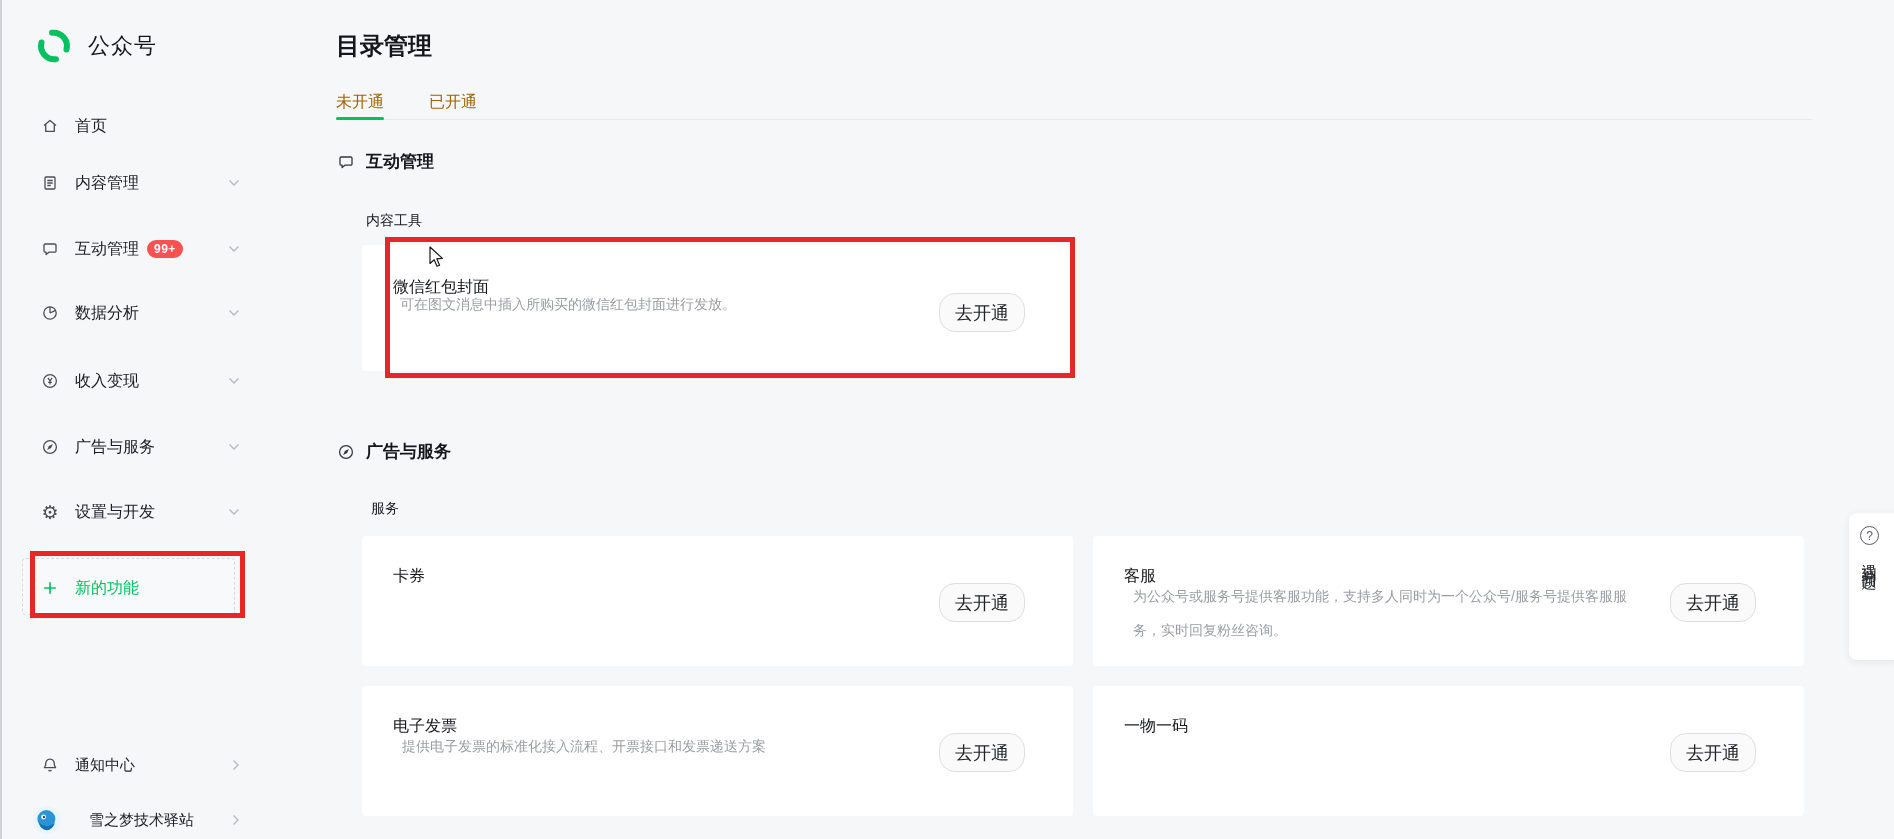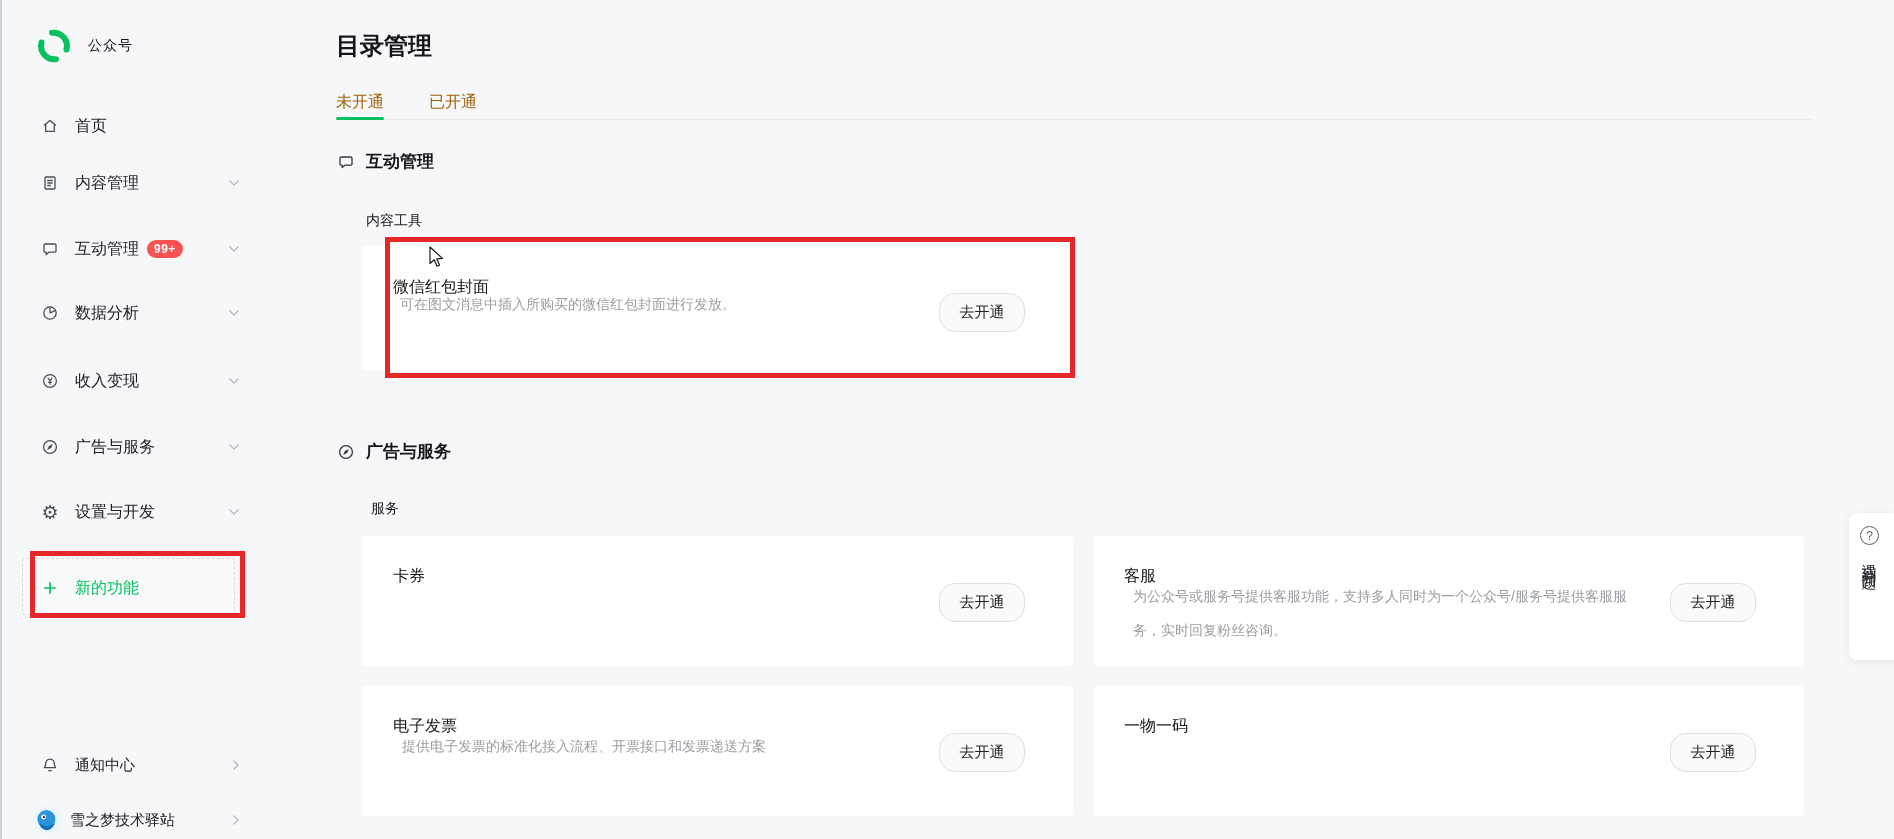--- a/index.html
+++ b/index.html
@@ -8,21 +8,21 @@
     font-family: "Liberation Sans", "DejaVu Sans", sans-serif;
     background:#f6f7f9;
     color:#17191c;
     overflow:hidden;
   }
   #app { position:relative; width:1894px; height:839px; background:#f6f7f9; }
   .edge-line { position:absolute; left:0; top:0; width:2px; height:839px; background:#cfd3d8; }
 
   
   .logo-row { position:absolute; left:36px; top:28px; display:flex; align-items:center; }
-  .logo-row .brand-name { margin-left:16px; font-size:14px; color:#14161a; letter-spacing:1px; }
+  .logo-row .brand-name { margin-left:16px; font-size:22px; color:#14161a; letter-spacing:1px; }
 
   .side-item { position:absolute; left:40px; width:200px; height:40px; display:flex; align-items:center; cursor:pointer; }
   .side-item .ic { width:20px; height:20px; display:flex; align-items:center; justify-content:center; flex:none; }
   .side-item .lbl { margin-left:15px; font-size:16px; color:#1b1d21; white-space:nowrap; }
   .side-item .chev { position:absolute; right:0; top:50%; transform:translateY(-50%); display:flex; }
   .badge {
     margin-left:8px; background:#fa5151; color:#fff; font-size:12px; line-height:18px;
     padding:0 7px; border-radius:10px; font-weight:bold; letter-spacing:.5px;
   }
   .gear-glyph { font-size:19px; color:#4a4d52; line-height:1; }
@@ -55,21 +55,21 @@
   .group-label { position:absolute; font-size:14px; color:#17191c; }
   #group-label-0 { left:366px; top:212px; }
   #group-label-1 { left:371px; top:500px; }
 
   .card { position:absolute; background:#ffffff; border-radius:4px; }
   .card .card-title { position:absolute; left:31px; top:30px; font-size:16px; color:#14161a; }
   .card .card-desc  { position:absolute; left:31px; top:43px; font-size:14px; color:#9a9da1; line-height:34px;margin-left:9px; }
   .btn-open {
     position:absolute; top:47px; width:86px; height:39px;
     background:#fafafa; border:1px solid #dddfe2; border-radius:16px;
-    font-size:15px; color:#1f2125; font-family:inherit; cursor:pointer;
+    font-size:18px; color:#1f2125; font-family:inherit; cursor:pointer;
   }
   #card-redpacket { left:362px; top:245px; width:711px; height:126px; }
   #card-redpacket .card-title { top:32px; }
   #card-redpacket .card-desc { left:29px; top:42px; }
   #card-redpacket .btn-open { left:577px; top:48px; }
 
   .card.col-l { left:362px;  width:711px; height:130px; }
   .card.col-r { left:1093px; width:711px; height:130px; }
   .card.row-1 { top:536px; }
   .card.row-2 { top:686px; }
@@ -255,21 +255,21 @@
     <div class="side-item footer-item" style="top:800px; left:33px; width:207px;">
       <span style="width:28px;height:28px;flex:none;">
         <svg width="28" height="28" viewBox="0 0 28 28">
           <circle cx="14" cy="14" r="14" fill="#eaf6fd"></circle>
           <circle cx="13.4" cy="13" r="9" fill="#2b94d8"></circle>
           <path d="M5.5 16.5 q8 7 16.5 0.5 q-3 7.5 -8.5 7.2 q-5.5 -0.3 -8 -7.7" fill="#1470b8"></path>
           <circle cx="10.6" cy="11" r="2.4" fill="#ffffff"></circle>
           <circle cx="11" cy="11.2" r="1.1" fill="#21323f"></circle>
         </svg>
       </span>
-      <span class="lbl" style="margin-left:9px">雪之梦技术驿站</span>
+      <span class="lbl" style="margin-left:28px">雪之梦技术驿站</span>
       <span class="chev">
         <svg width="8" height="12" viewBox="0 0 8 12">
             <path d="M1.5 1.5 L6 6 L1.5 10.5" fill="none" stroke="#b6b9be" stroke-width="1.4"></path>
           </svg>
       </span>
     </div>
   </aside>
 
   <main>
 

